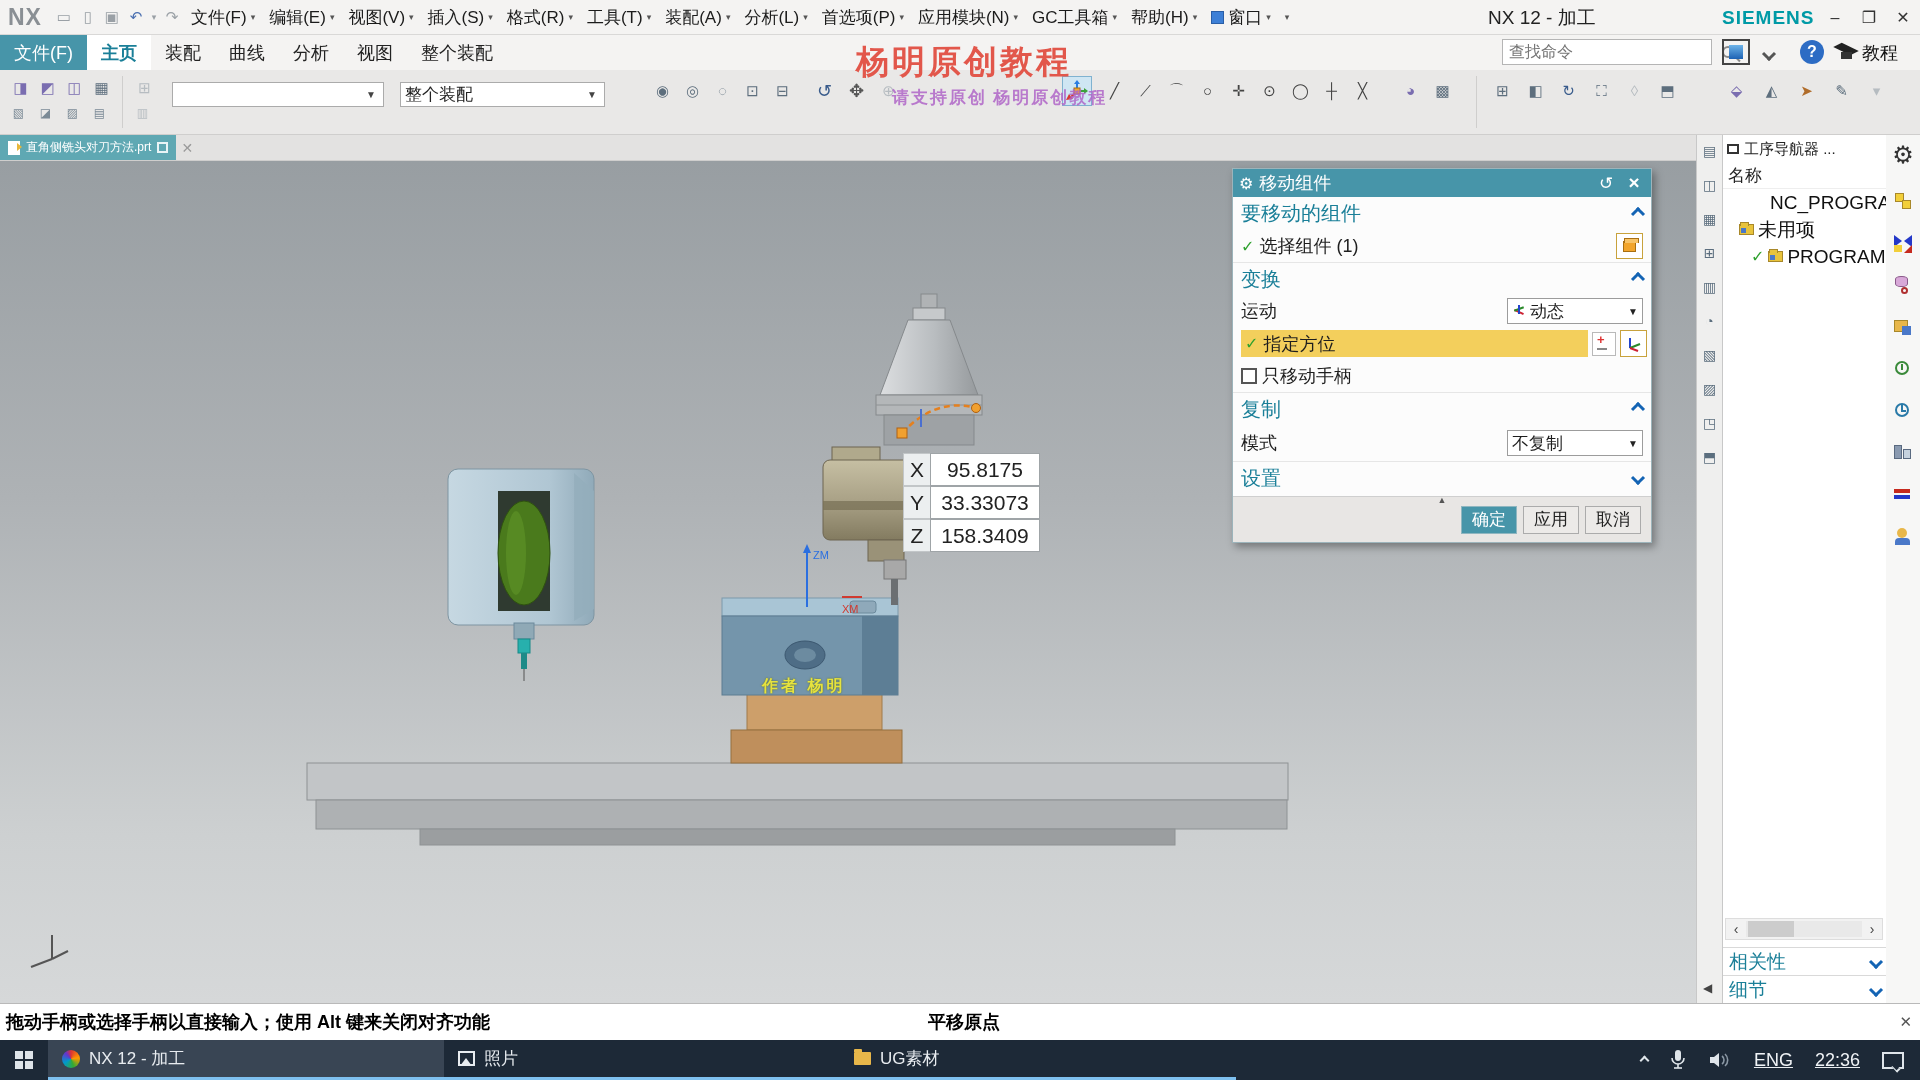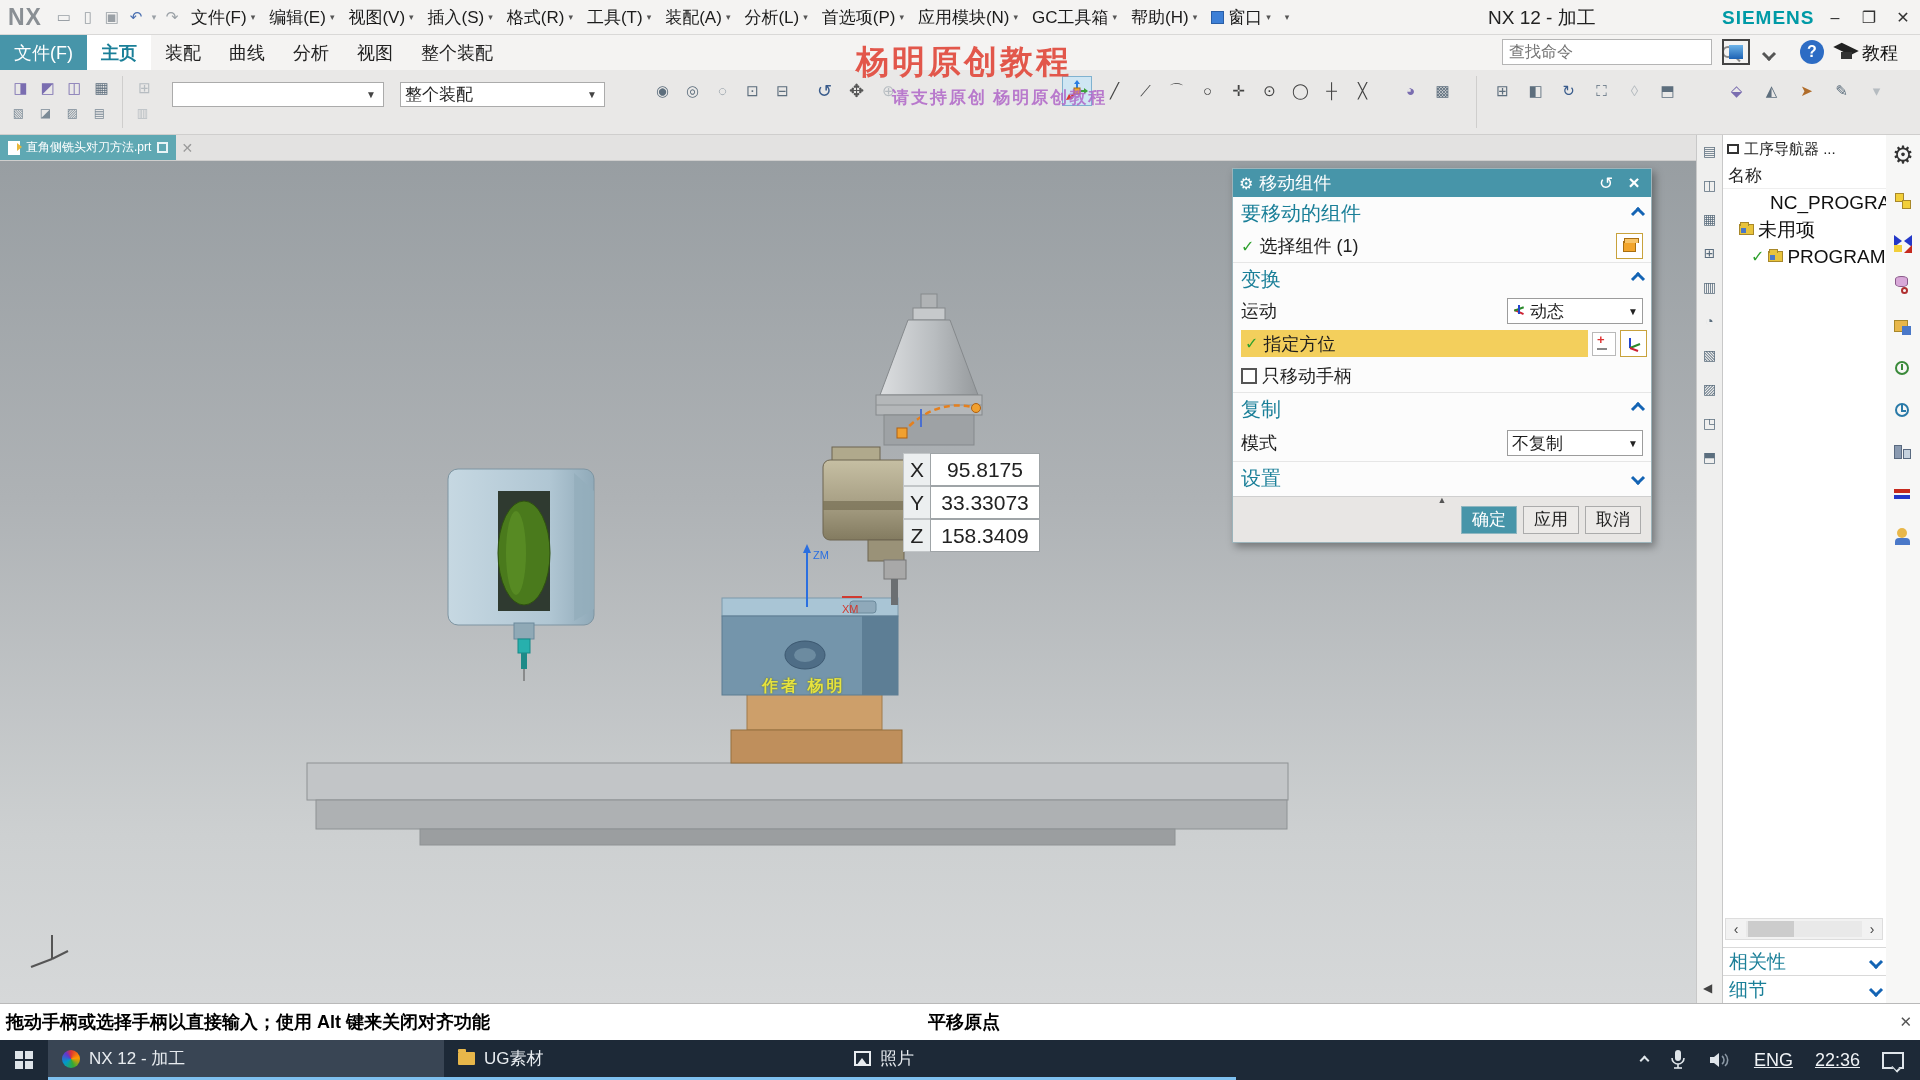--- a/index.html
+++ b/index.html
@@ -648,26 +648,26 @@
           <i></i>
           <i></i>
           <i></i>
         </span>
     </div>
     <div class="tb-app active">
       <span class="nxball"></span>
       <span>NX 12 - 加工</span>
     </div>
     <div class="tb-app">
+      <span class="photo-ic"></span>
+      <span>照片</span>
+    </div>
+    <div class="tb-app">
       <span class="folder-y"></span>
       <span>UG素材</span>
-    </div>
-    <div class="tb-app">
-      <span class="photo-ic"></span>
-      <span>照片</span>
     </div>
     <div class="tray">
       <span class="chev up"></span>
       <svg width="16" height="22" viewBox="0 0 16 22">
         <rect x="5" y="1" width="6" height="11" rx="3" fill="#dfe5ea"></rect>
         <path d="M2 9 a6 6 0 0 0 12 0" fill="none" stroke="#dfe5ea" stroke-width="1.6"></path>
         <line x1="8" y1="15" x2="8" y2="19" stroke="#dfe5ea" stroke-width="1.6"></line>
         <line x1="4" y1="19" x2="12" y2="19" stroke="#dfe5ea" stroke-width="1.6"></line>
       </svg>
       <svg width="24" height="20" viewBox="0 0 24 20">

